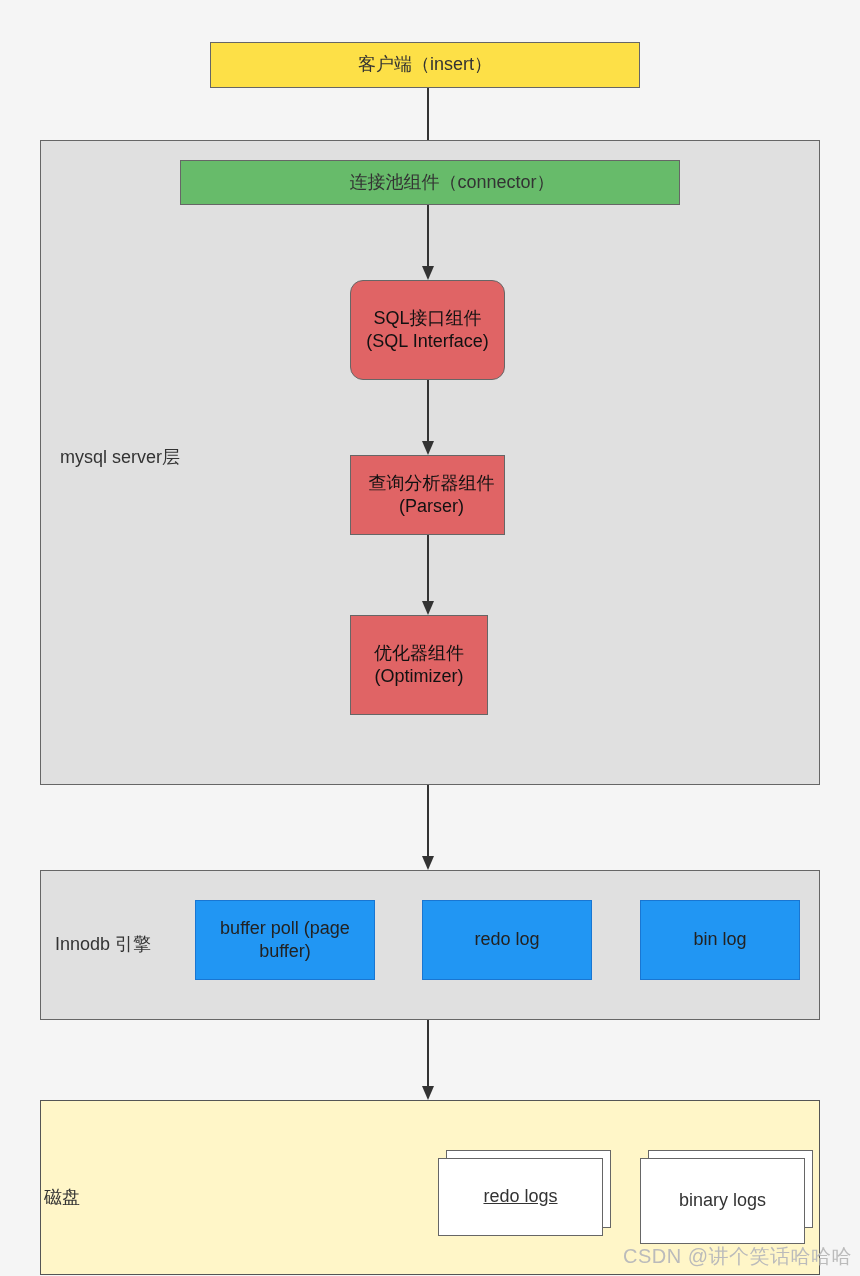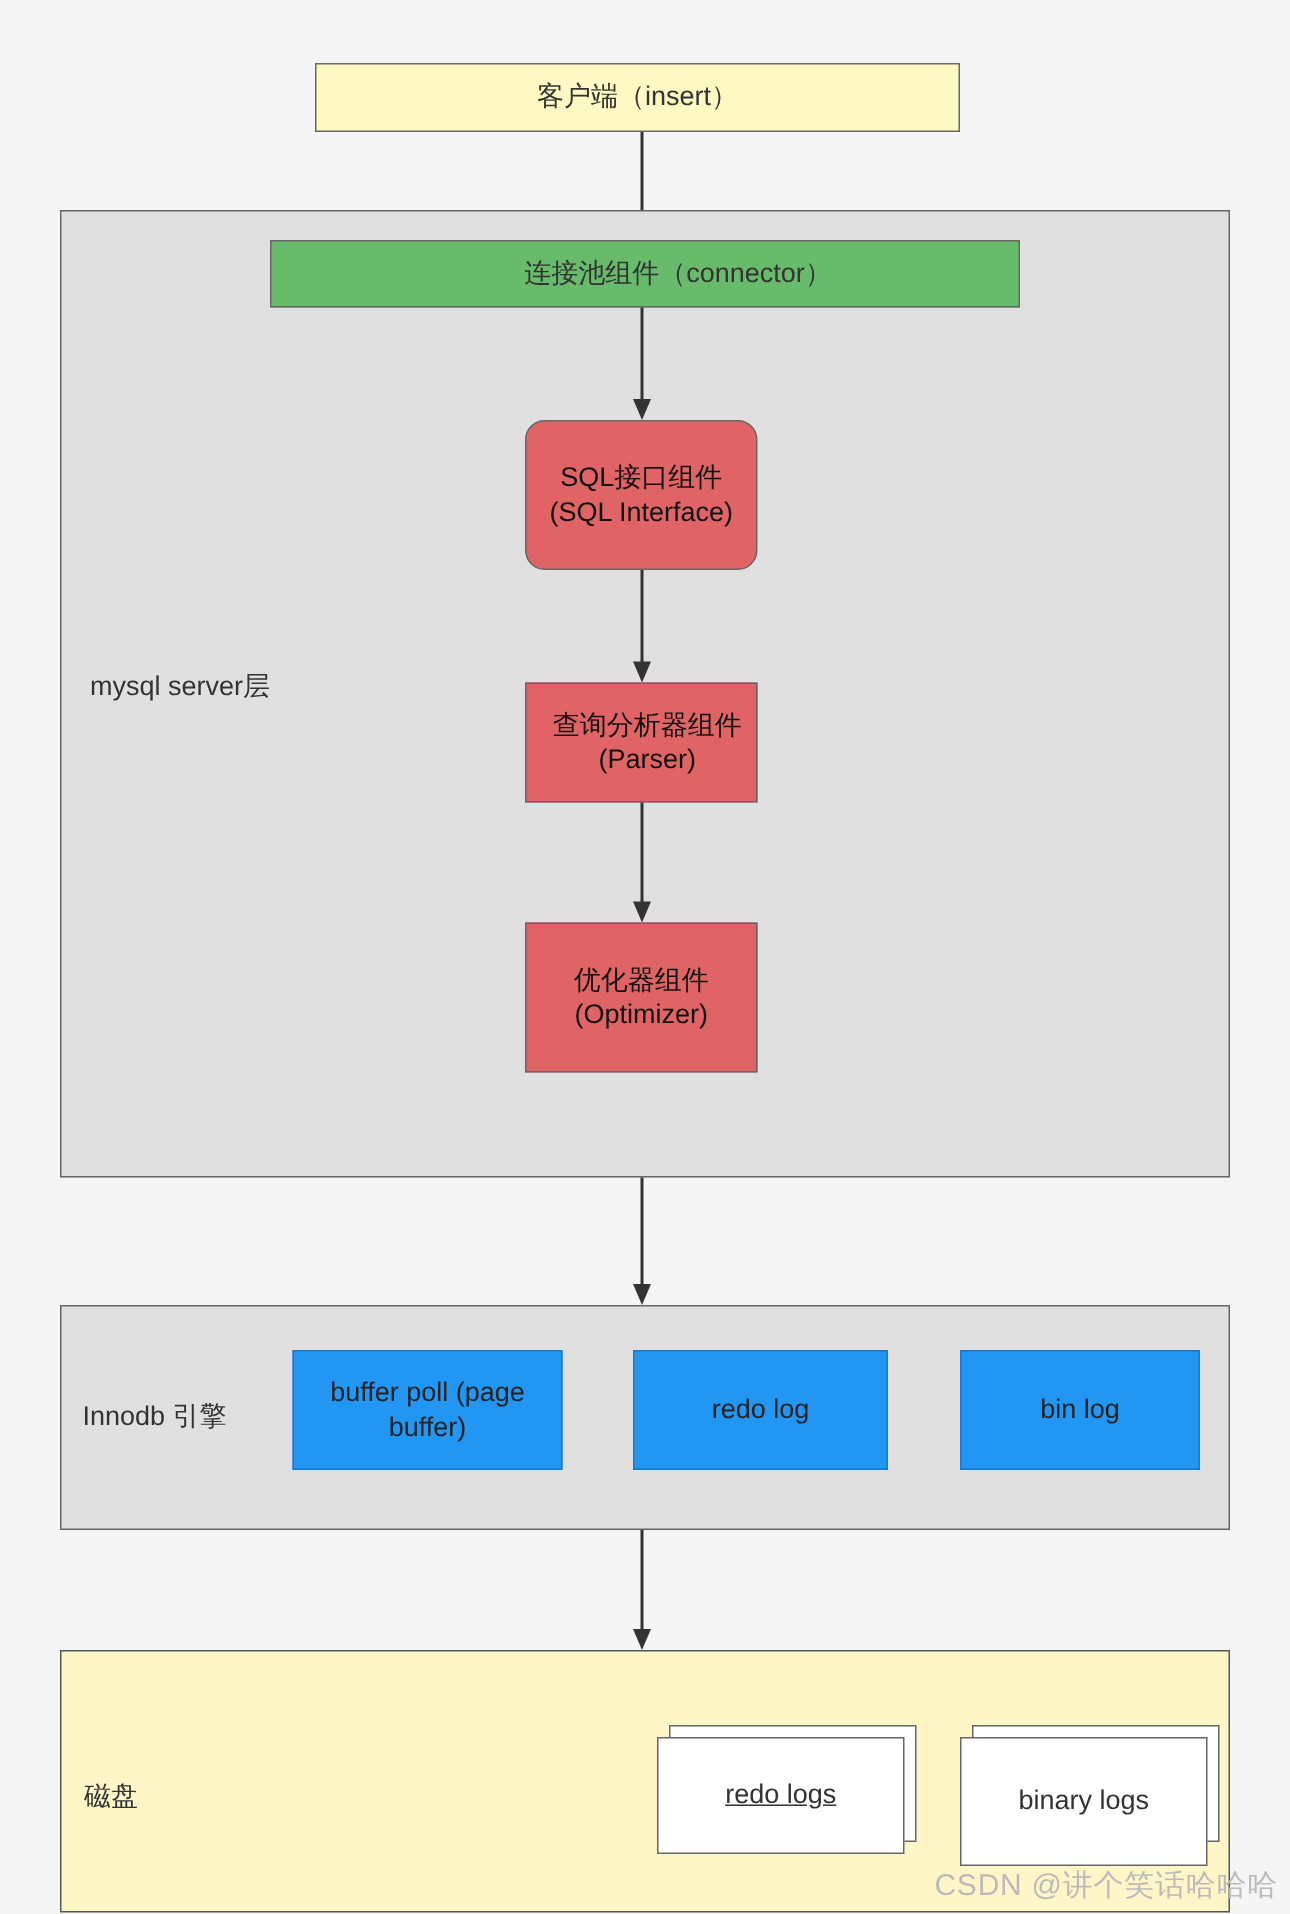--- a/index.html
+++ b/index.html
@@ -27,21 +27,21 @@
   }
   .container {
     position: absolute;
     border: 1px solid #666;
     background: #e0e0e0;
   }
   .label {
     position: absolute;
     text-align: left;
   }
-  .blue   { background: #fef9c3; }
+  .blue   { background: #fde047; }
   .green  { background: #67bb6a; padding-left: 48px; }
   .red    { background: #e06465; color: #111; }
   .blue2  { background: #2196f3; border-color:#1976d2; color:#222; }
   .yellow { background: #fff6c8; }
   .white  { background: #fff; }
   svg.arrow {
     position: absolute;
     overflow: visible;
     pointer-events: none;
   }
@@ -89,21 +89,21 @@
 
 <div class="box red" style="left:350px; top:455px; width:155px; height:80px;padding-left:12px;">
   <span>查询分析器组件(Parser)</span>
 </div>
 
 <svg class="arrow" style="left:422px; top:535px; width:12px; height:80px;">
   <line x1="6" y1="0" x2="6" y2="68" stroke="#333" stroke-width="2"></line>
   <polygon points="6,80 0,66 12,66" fill="#333"></polygon>
 </svg>
 
-<div class="box red" style="left:350px; top:615px; width:155px; height:100px;">
+<div class="box red" style="left:350px; top:615px; width:138px; height:100px;">
   <span>优化器组件(Optimizer)</span>
 </div>
 
 <svg class="arrow" style="left:422px; top:785px; width:12px; height:85px;">
   <line x1="6" y1="0" x2="6" y2="73" stroke="#333" stroke-width="2"></line>
   <polygon points="6,85 0,71 12,71" fill="#333"></polygon>
 </svg>
 
 <div class="container" style="left:40px; top:870px; width:780px; height:150px;"></div>
 <div class="label" style="left:55px; top:932px;">Innodb 引擎</div>
@@ -119,21 +119,21 @@
 <div class="box blue2" style="left:640px; top:900px; width:160px; height:80px;">
   <span>bin log</span>
 </div>
 
 <svg class="arrow" style="left:422px; top:1020px; width:12px; height:80px;">
   <line x1="6" y1="0" x2="6" y2="68" stroke="#333" stroke-width="2"></line>
   <polygon points="6,80 0,66 12,66" fill="#333"></polygon>
 </svg>
 
 <div class="container yellow" style="left:40px; top:1100px; width:780px; height:175px; border-color:#555;"></div>
-<div class="label" style="left:56px; top:1185px;">磁盘</div>
+<div class="label" style="left:44px; top:1185px;">磁盘</div>
 
 <div class="box white" style="left:446px; top:1150px; width:165px; height:78px;"></div>
 <div class="box white" style="left:438px; top:1158px; width:165px; height:78px;text-decoration:underline;">
   <span>redo logs</span>
 </div>
 
 <div class="box white" style="left:648px; top:1150px; width:165px; height:78px;"></div>
 <div class="box white" style="left:640px; top:1158px; width:165px; height:86px;">
   <span>binary logs</span>
 </div>

